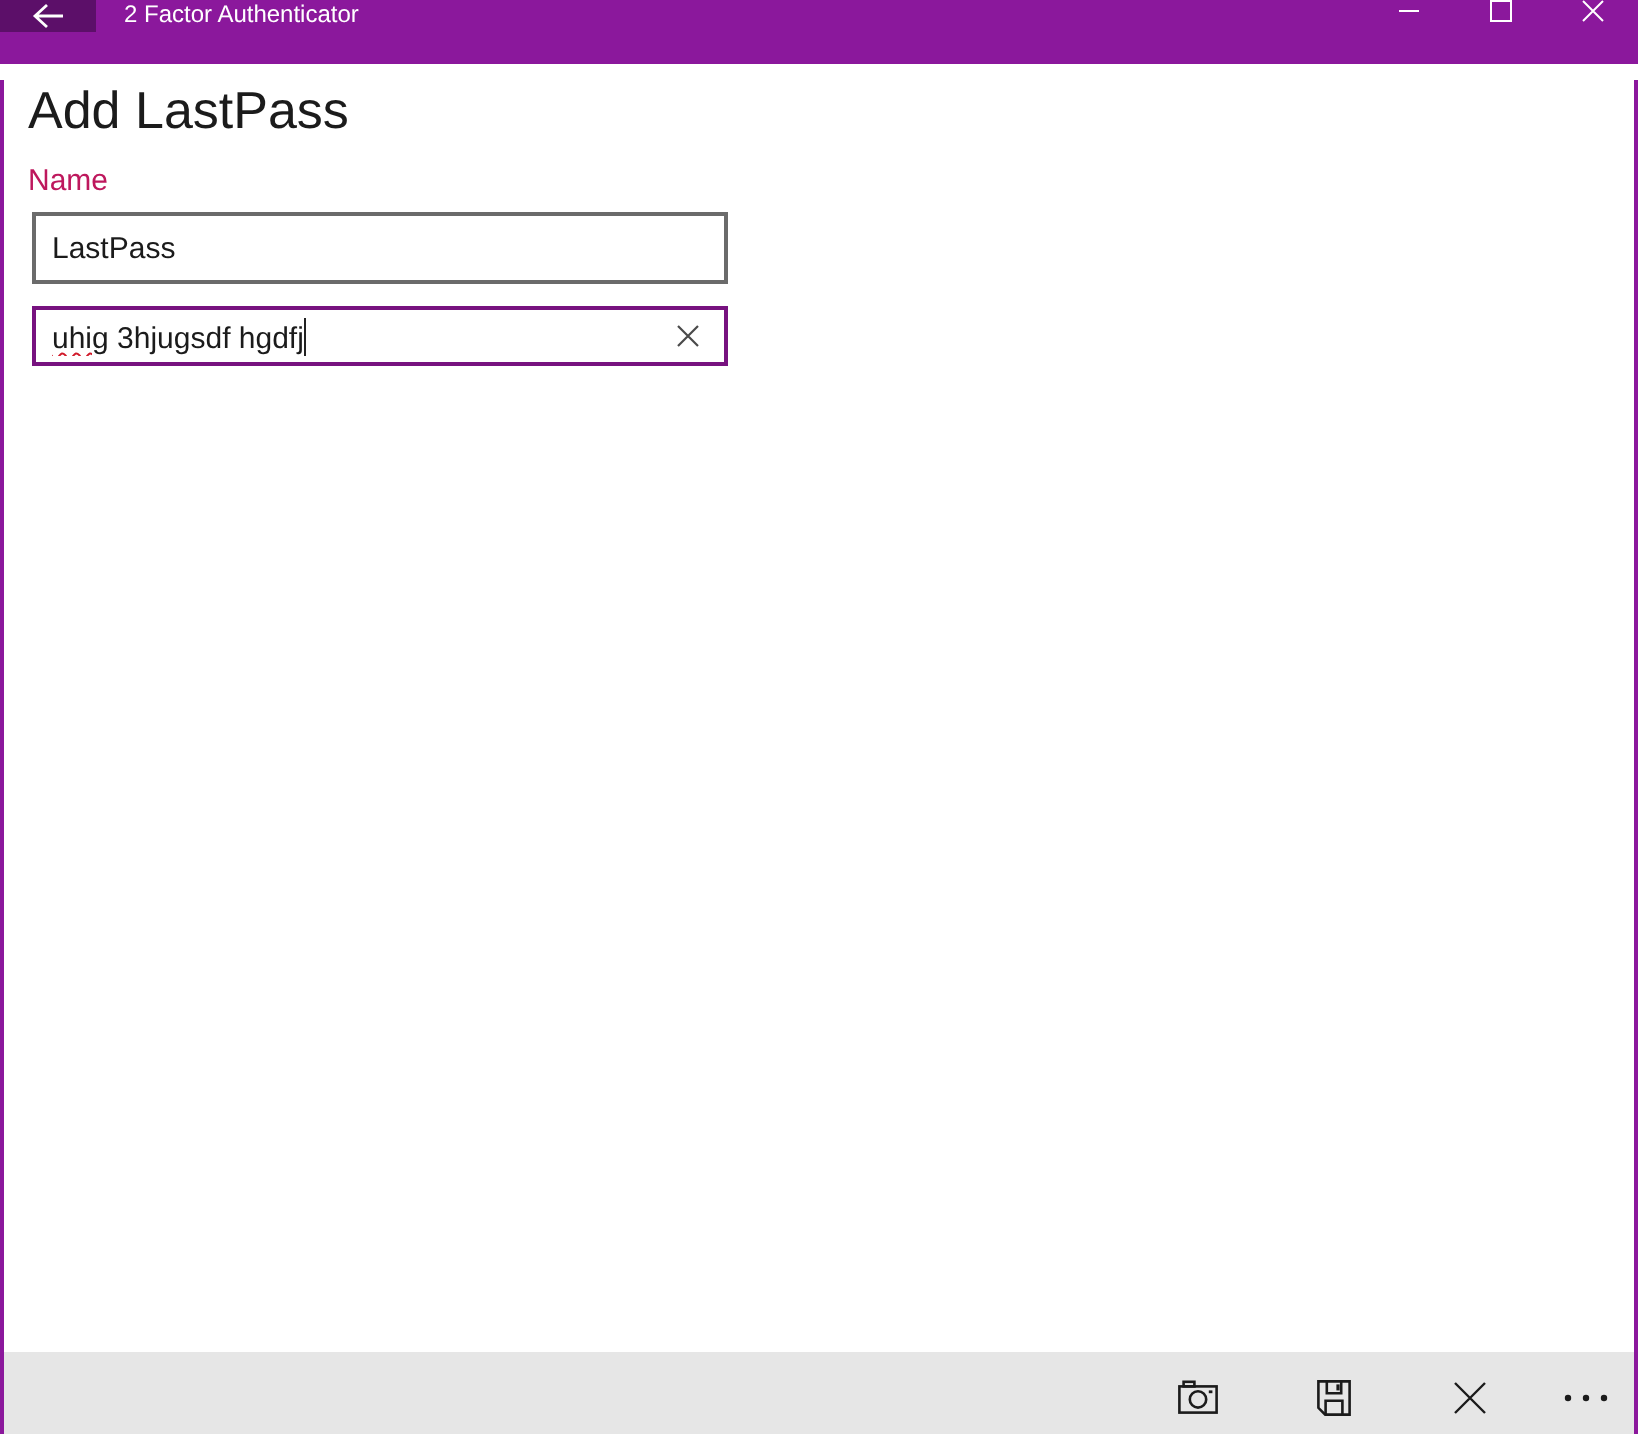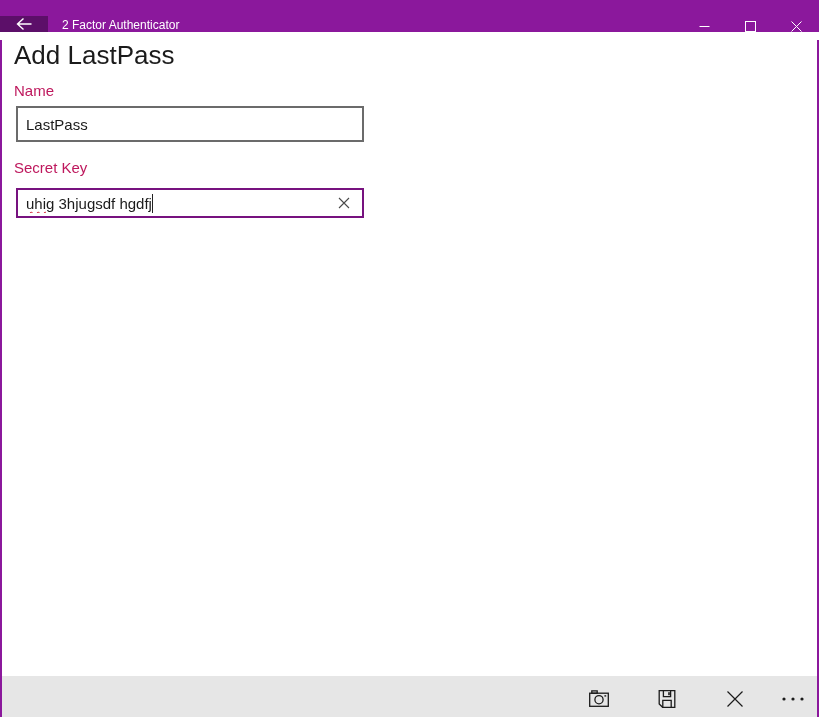--- a/index.html
+++ b/index.html
@@ -5,21 +5,21 @@
   * { margin:0; padding:0; box-sizing:border-box; }
   html,body { background:#fff; }
   body { font-family:"Liberation Sans","DejaVu Sans",sans-serif; color:#1b1b1b; }
 
   .window {
     width:819px; height:717px; position:relative; background:#fff; overflow:hidden;
   }
 
   
   .titlebar {
-    height:32px; background:#8B189C; display:flex; align-items:flex-end;
+    height:32px; background:#8B189C; display:flex; align-items:flex-start;
   }
   .back-button {
     width:48px; background:#5C0F69; display:flex; align-items:center; justify-content:center;
     flex:0 0 auto; cursor:default;
   }
   .window-title {
     color:#ffffff; font-size:12px; display:flex; align-items:center;
     margin-left:14px; flex:1 1 auto; white-space:nowrap;
   }
   .caption-buttons { display:flex; flex:0 0 auto; }
@@ -121,21 +121,20 @@
       </div>
     </div>
   </div>
 
   <div class="content">
     <h1 class="page-title">Add LastPass</h1>
 
     <label class="field-label first">Name</label>
     <input class="textbox" type="text" value="LastPass" style="">
 
-    <label class="field-label second">Secret Key</label>
     <div class="textbox-focused">
       <div class="secret-text"><span class="misspelled">uhig</span><span> 3hjugsdf hgdfj</span><span class="caret"></span></div>
       <div class="clear-btn">
         <span>
           <svg width="12" height="12" viewBox="0 0 12 12">
               <path d="M1 1 L11 11 M11 1 L1 11" stroke="#4a4a4a" stroke-width="1.1"></path>
             </svg>
         </span>
       </div>
     </div>

